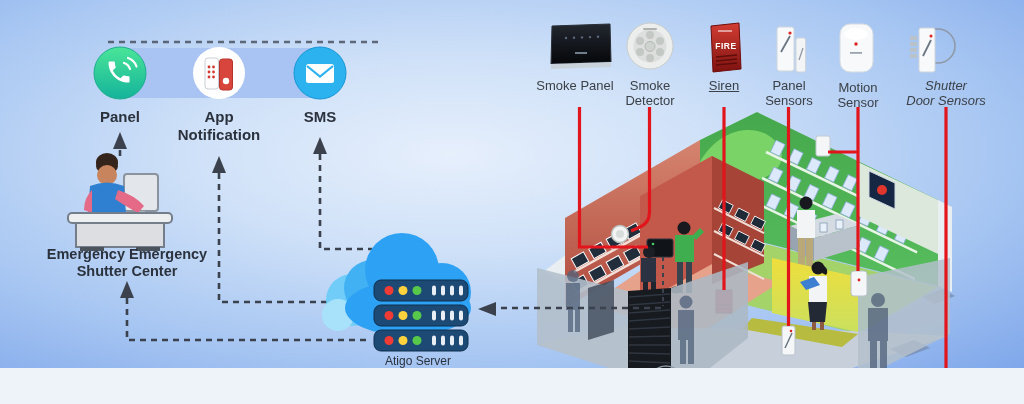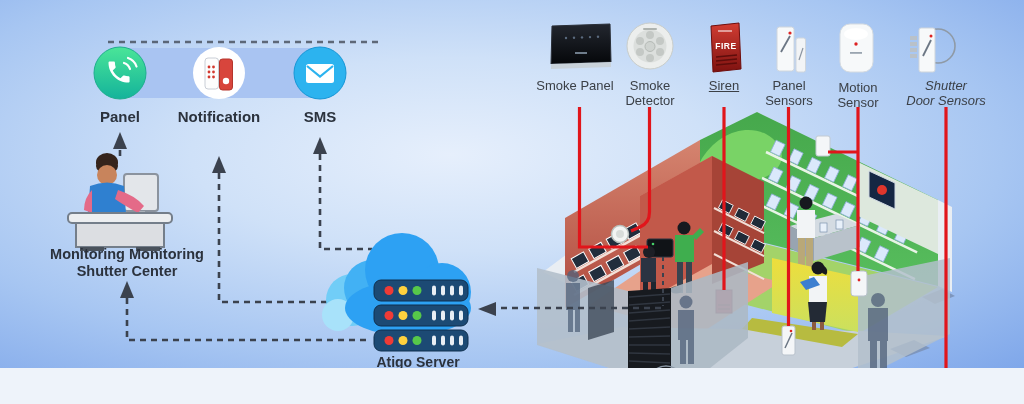--- a/index.html
+++ b/index.html
@@ -5,21 +5,21 @@
   html,body{margin:0;padding:0;background:#eef3fa;}
   .stage{
     position:relative;width:1024px;height:368px;overflow:hidden;
     font-family:"Liberation Sans",sans-serif;
     background:radial-gradient(ellipse at 44% 42%, #e6effc 0%, #cfe1f8 32%, #a7c6f2 68%, #7fa7ea 100%);
   }
   .stage svg{position:absolute;left:0;top:0;}
   .lbl{position:absolute;text-align:center;line-height:1.18;color:#2b323d;}
   .lbl.bold{font-weight:bold;font-size:15px;}
   .lbl.device{font-size:13px;color:#3b4047;font-weight:normal;}
-  .lbl.server{font-weight:bold;font-size:14px;}
+  .lbl.server{font-weight:normal;font-size:12px;}
   .lbl.emsc{font-weight:bold;font-size:14.5px;}
   .siren-text{font-family:"Liberation Sans",sans-serif;font-weight:bold;font-size:8.5px;fill:#ffffff;letter-spacing:.5px;}
 </style>
 </head>
 <body>
 
 <div class="stage">
 
 <svg width="1024" height="404" viewBox="0 0 1024 404">
   <defs>
@@ -439,28 +439,29 @@
       <line x1="923" y1="56" x2="931" y2="40" stroke="#6b7684" stroke-width="1.8"></line>
       <circle cx="931" cy="36" r="1.5" fill="#d22"></circle>
     </g>
   </g>
 </svg>
 
 <div class="lbl bold" style="left:70px;top:108px;width:100px;">
   <span>Panel</span>
 </div>
 <div class="lbl bold" style="left:159px;top:108px;width:120px;">
+  <div>App</div>
   <div>Notification</div>
 </div>
 <div class="lbl bold" style="left:270px;top:108px;width:100px;">
   <span>SMS</span>
 </div>
 
 <div class="lbl emsc" style="left:32px;top:246px;width:190px;">
-  <div>Monitoring Monitoring</div>
+  <div>Emergency Emergency</div>
   <div>Shutter Center</div>
 </div>
 
 <div class="lbl server" style="left:348px;top:354px;width:140px;">
   <span>Atigo Server</span>
 </div>
 
 <div class="lbl device" style="left:530px;top:78px;width:90px;">
   <div>Smoke Panel</div>
       <div></div>

